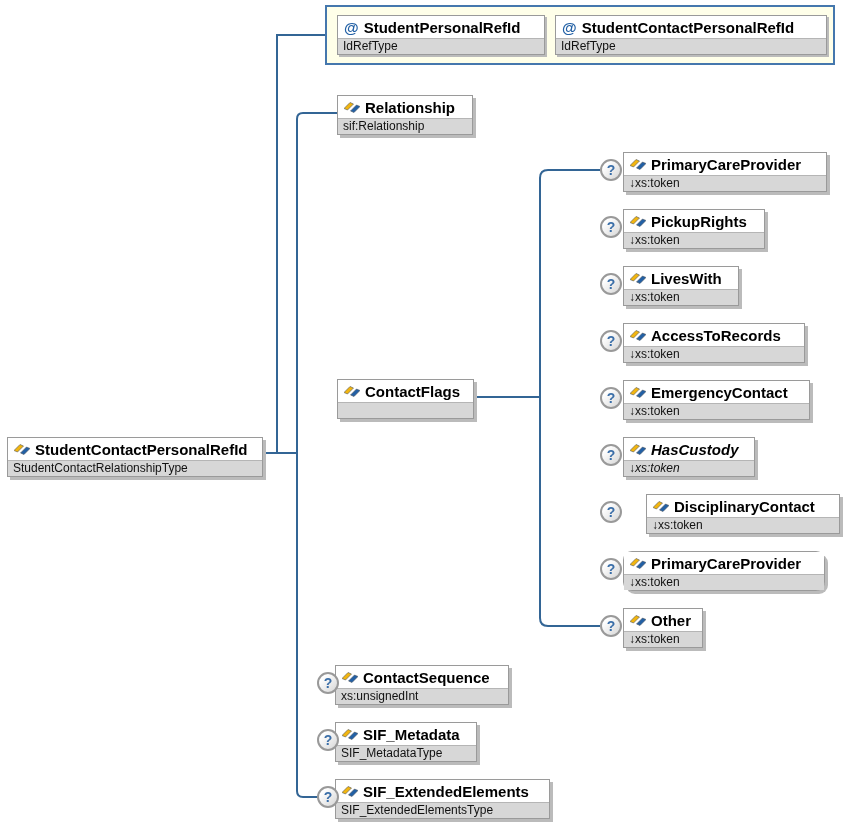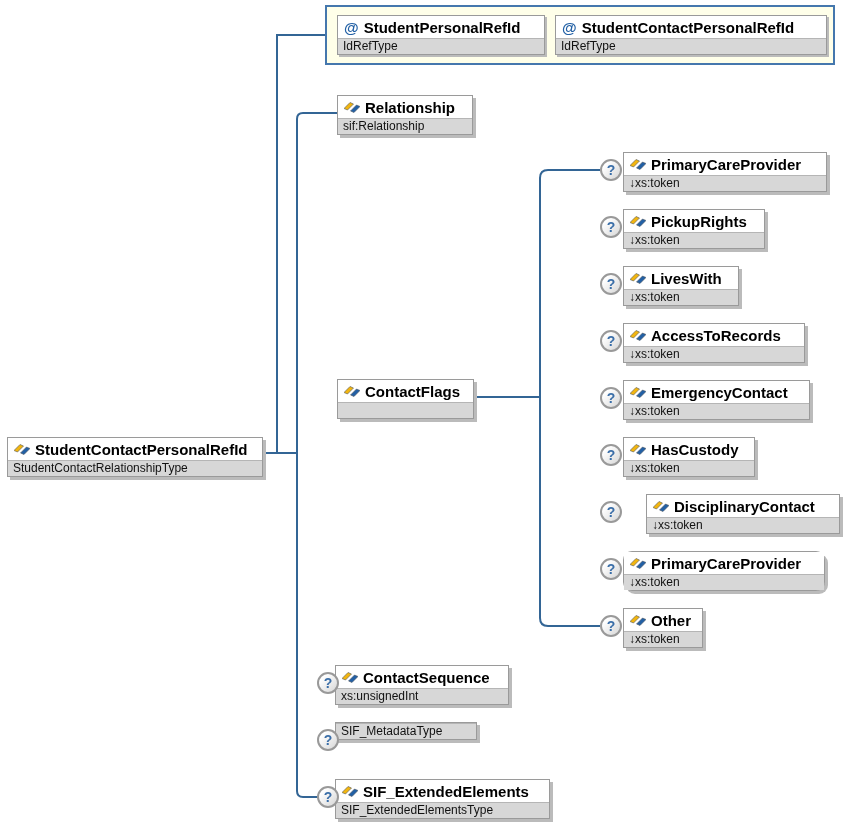--- a/index.html
+++ b/index.html
@@ -187,21 +187,21 @@
           <polygon class="ic-y" points="0,7.5 6,1.5 9.5,3 3.5,9"></polygon>
           <polygon class="ic-b" points="6.5,10 12.5,4 16,5.5 10,11.5"></polygon>
         </svg>
       </span>
     <span>EmergencyContact</span>
   </div>
   <div class="sub">↓xs:token</div>
 </div>
 
 <div class="opt" style="left:600px;top:444px;">?</div>
-<div class="node" style="left:623px;top:437px;width:130px;">
+<div class="node" style="left:623px;top:437px;width:130px;font-style:italic;">
   <div class="title">
     <span class="el-icon">
         <svg width="16" height="13" viewBox="0 0 16 13">
           <polygon class="ic-y" points="0,7.5 6,1.5 9.5,3 3.5,9"></polygon>
           <polygon class="ic-b" points="6.5,10 12.5,4 16,5.5 10,11.5"></polygon>
         </svg>
       </span>
     <span>HasCustody</span>
   </div>
   <div class="sub">↓xs:token</div>
@@ -258,20 +258,29 @@
           <polygon class="ic-b" points="6.5,10 12.5,4 16,5.5 10,11.5"></polygon>
         </svg>
       </span>
     <span>ContactSequence</span>
   </div>
   <div class="sub">xs:unsignedInt</div>
 </div>
 
 <div class="opt" style="left:317px;top:729px;">?</div>
 <div class="node" style="left:335px;top:722px;width:140px;">
+  <div class="title">
+    <span class="el-icon">
+        <svg width="16" height="13" viewBox="0 0 16 13">
+          <polygon class="ic-y" points="0,7.5 6,1.5 9.5,3 3.5,9"></polygon>
+          <polygon class="ic-b" points="6.5,10 12.5,4 16,5.5 10,11.5"></polygon>
+        </svg>
+      </span>
+    <span>SIF_Metadata</span>
+  </div>
   <div class="sub">SIF_MetadataType</div>
 </div>
 
 <div class="opt" style="left:317px;top:786px;">?</div>
 <div class="node" style="left:335px;top:779px;width:213px;">
   <div class="title">
     <span class="el-icon">
         <svg width="16" height="13" viewBox="0 0 16 13">
           <polygon class="ic-y" points="0,7.5 6,1.5 9.5,3 3.5,9"></polygon>
           <polygon class="ic-b" points="6.5,10 12.5,4 16,5.5 10,11.5"></polygon>

